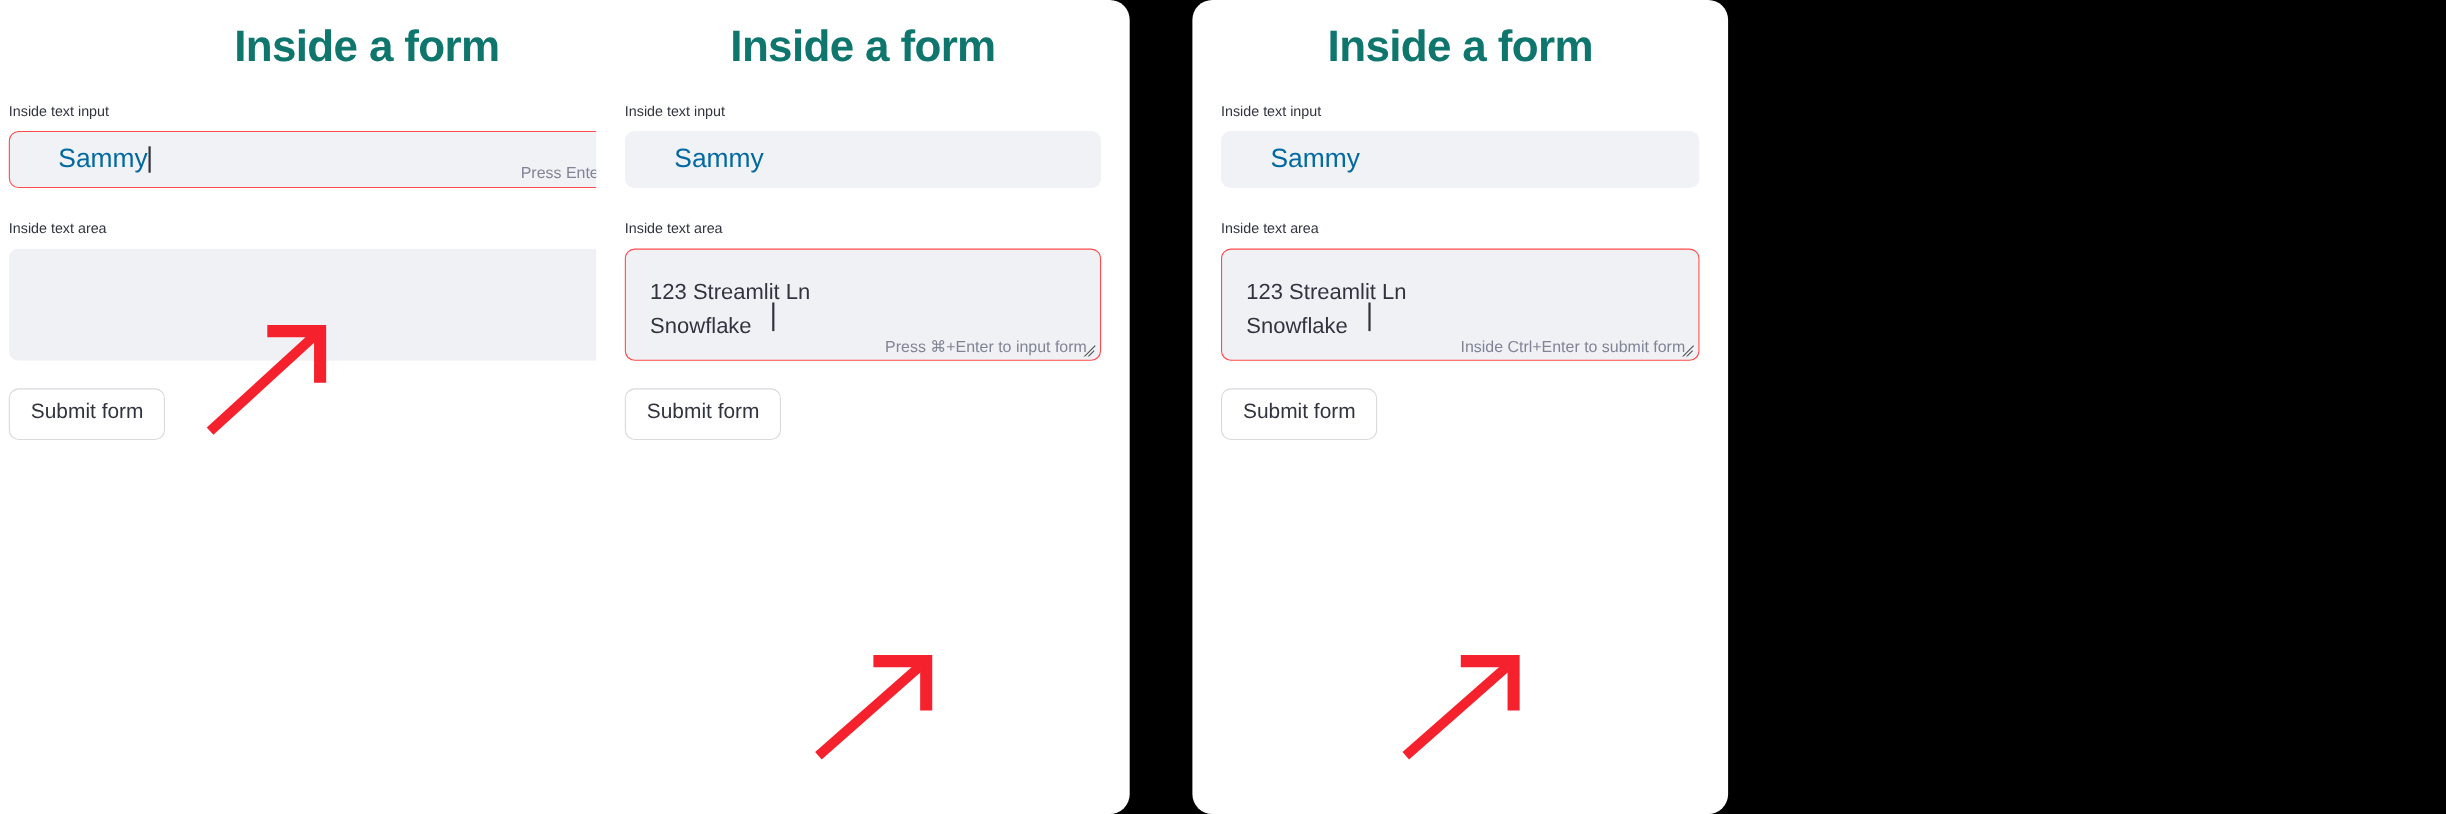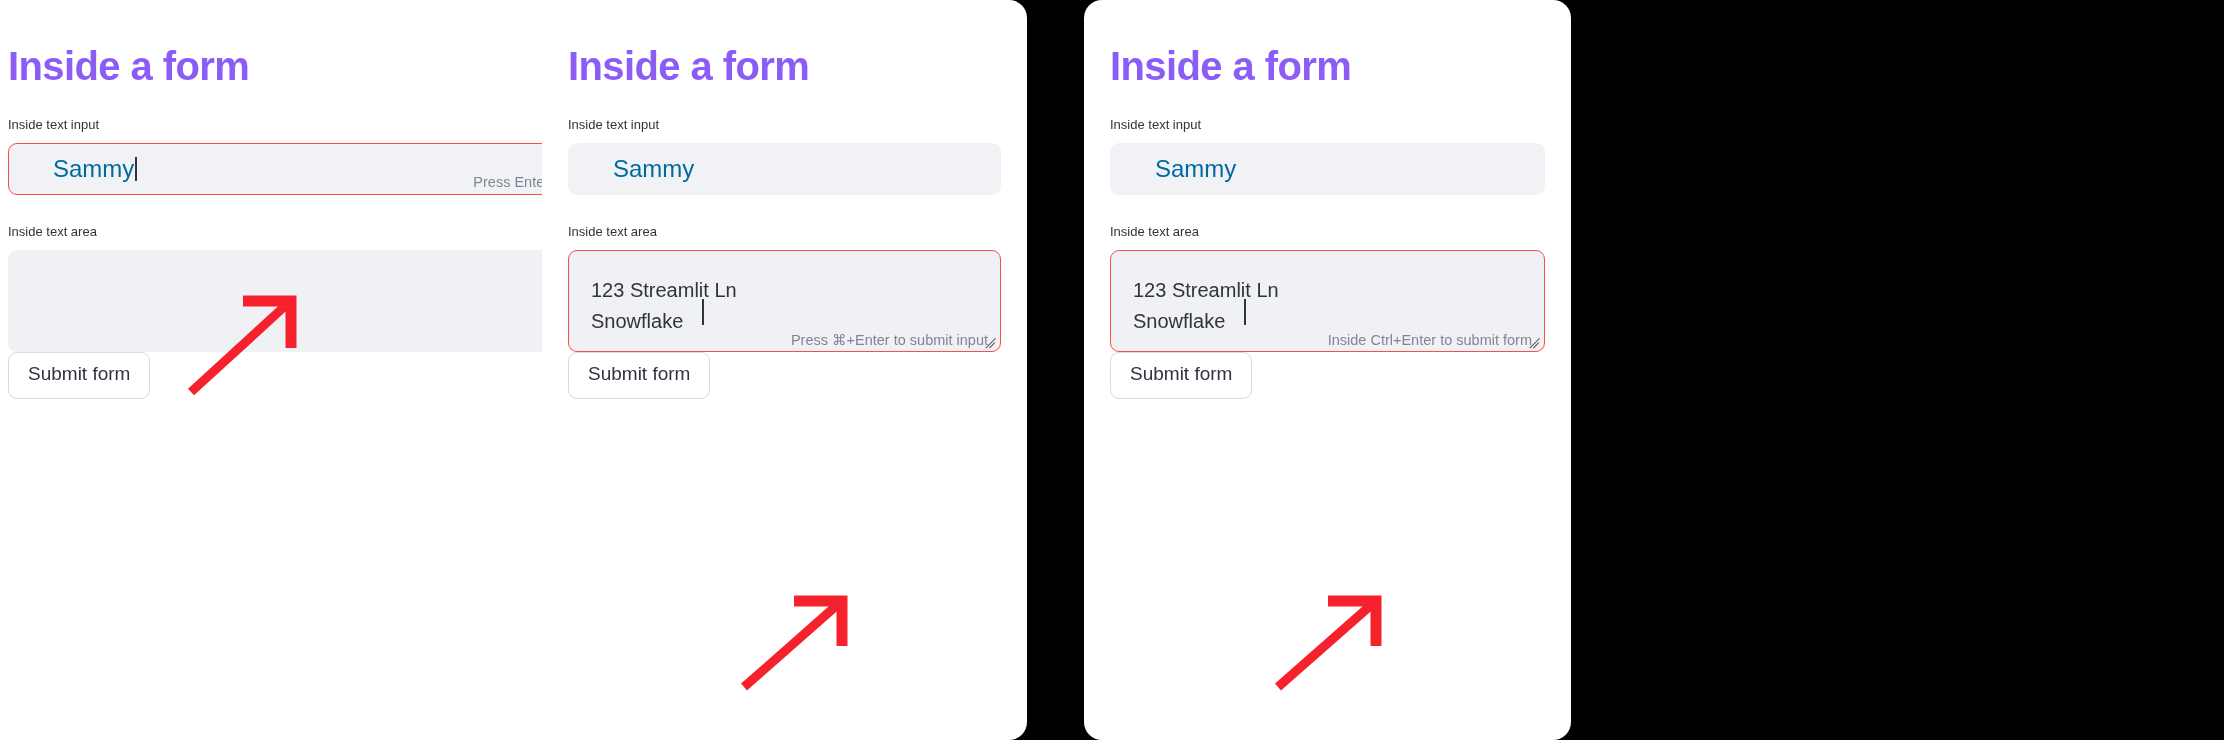--- a/index.html
+++ b/index.html
@@ -44,26 +44,27 @@
     padding:0 26px;
     box-sizing:border-box;
     width:100%;
   }
 
   
   .form-title{
     font-size:40px;
     line-height:1.1;
     font-weight:700;
-    color:#8b5cf6;
+    color:#0f766e;
     letter-spacing:-0.6px;
     margin:0;
-    padding-top:44px;
+    padding-top:20px;
     padding-bottom:0;
     white-space:nowrap;
+    text-align:center;
   }
   .p2 .form-title,.p3 .form-title{ font-size:40px; }
 
   
   .field-label{
     font-size:13px;
     color:#31333e;
     line-height:1.3;
     margin:0;
     padding-top:29px;
@@ -153,21 +154,21 @@
   .resize-grip:before{
     width:15px;left:0;top:9px;
     transform:rotate(-45deg);
   }
   .resize-grip:after{
     width:8px;left:5px;top:11px;
     transform:rotate(-45deg);
   }
 
   
-  .btn-row{ }
+  .btn-row{ padding-top:25px; }
   .submit-btn{
     display:inline-block;
     font-family:"Liberation Sans","DejaVu Sans",sans-serif;
     font-size:19px;
     color:#31333e;
     background:#ffffff;
     border:1px solid #d8d9dd;
     border-radius:9px;
     padding:11px 19px 13px 19px;
     line-height:1.1;
@@ -228,21 +229,21 @@
         <div class="text-input">
           <span class="value">Sammy</span>
         </div>
 
         <div class="field-label">Inside text area</div>
 
         <div class="text-area focused">
           <div class="ta-value">123 Streamlit Ln
 Snowflake</div>
           <span class="caret" style="position:absolute;left:132px;top:48px;height:26px;"></span>
-          <span class="hint">Press ⌘+Enter to submit input</span>
+          <span class="hint">Press ⌘+Enter to input form</span>
           <span class="resize-grip"></span>
         </div>
 
         <div class="btn-row">
           <button class="submit-btn">Submit form</button>
         </div>
       </div>
     </div>
 
     <svg class="arrow" style="left:188px;top:592px;" width="130" height="105" viewBox="0 0 130 105">

